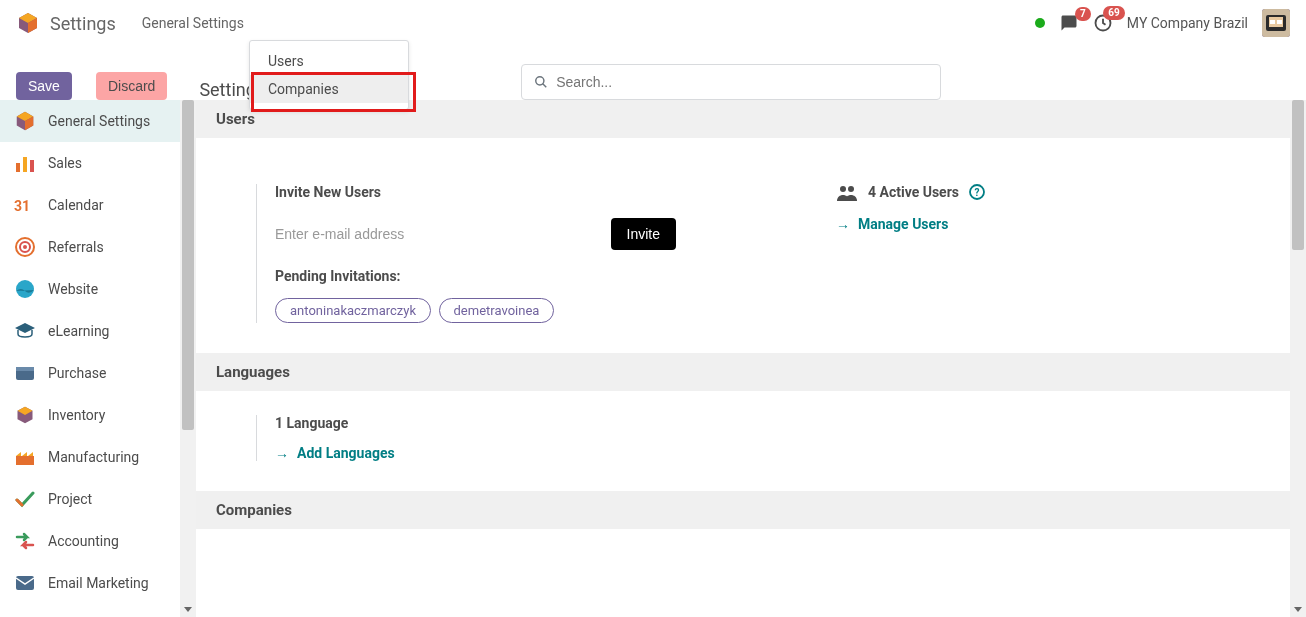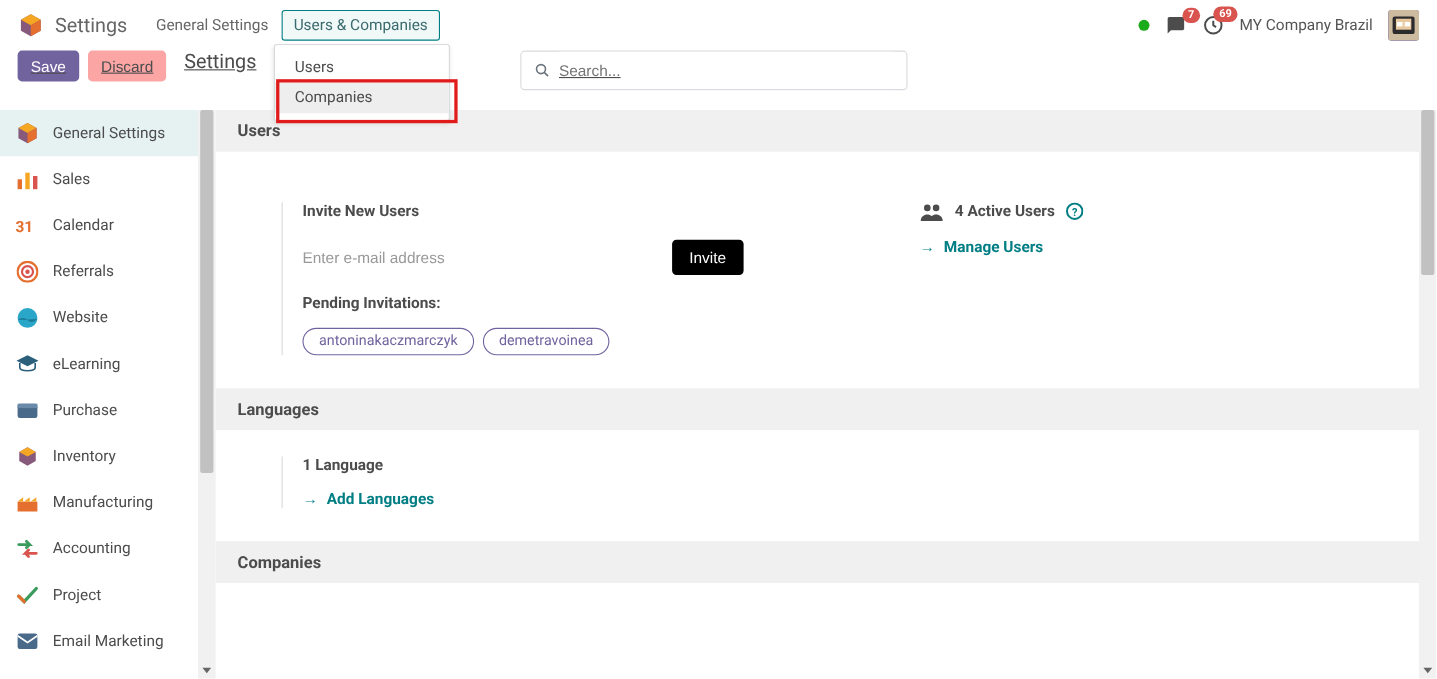--- a/index.html
+++ b/index.html
@@ -20,26 +20,26 @@
   .company-name { color: #555; font-size: 14px; cursor: pointer; }
   .avatar { width: 28px; height: 28px; border-radius: 3px; background: #6b5b9a; display: flex; align-items: center; justify-content: center; cursor: pointer; overflow: hidden; }
 
   
   .dropdown { position: absolute; top: 40px; left: 249px; width: 160px; background: #fff; border: 1px solid #d8dadd; border-radius: 3px; box-shadow: 0 2px 4px rgba(0,0,0,0.1); z-index: 100; padding: 6px 0; }
   .dropdown-item { padding: 6px 18px; color: #4c4c4c; cursor: pointer; }
   .dropdown-item.hovered { background: #eeeeee; }
   .highlight-box { position: absolute; top: 72px; left: 251px; width: 165px; height: 40px; border: 3px solid #e11b1b; z-index: 101; pointer-events: none; }
 
   
-  .control-panel { height: 54px; display: flex; align-items: flex-start; padding: 0 16px; gap: 8px; text-decoration: underline; }
+  .control-panel { height: 54px; display: flex; align-items: flex-end; padding: 0 16px; gap: 24px; }
   .btn { padding: 6px 12px; border-radius: 4px; border: none; cursor: pointer; font-size: 14px; }
   .btn-primary { background: #71639e; color: #fff; font-weight: 500; }
   .btn-secondary { background: #fca5a5; color: #4c4c4c; }
   .control-title { font-size: 18px; color: #4c4c4c; margin-left: 8px; }
-  .search-bar { margin-left: 232px; width: 352px; height: 36px; border: 1px solid #d8dadd; border-radius: 4px; display: flex; align-items: center; padding: 0 12px; gap: 8px; color: #6c757d; }
+  .search-bar { margin-left: 232px; width: 420px; height: 36px; border: 1px solid #d8dadd; border-radius: 4px; display: flex; align-items: center; padding: 0 12px; gap: 8px; color: #6c757d; }
   .search-bar input { flex: 1; border: none; outline: none; font-size: 14px; height: 100%; }
 
   
   .main { display: flex; height: calc(617px - 100px); }
   .sidebar-wrap { position: relative; width: 196px; flex-shrink: 0; }
   .sidebar { width: 180px; height: 100%; overflow-y: auto; }
   .sidebar::-webkit-scrollbar { width: 0; }
   .side-scrollbar { position: absolute; right: 0; top: 0; width: 16px; height: 100%; background: #f1f1f1; }
   .side-thumb { position: absolute; left: 2px; width: 12px; background: #c1c1c1; border-radius: 2px; }
   .sidebar-item { display: flex; align-items: center; gap: 12px; padding: 10px 14px; cursor: pointer; color: #4c4c4c; }
@@ -79,21 +79,20 @@
   <div class="logo">
     <svg viewBox="0 0 24 24" width="24" height="24">
       <polygon points="12,2 21,7 21,17 12,22 3,17 3,7" fill="#875A7B"></polygon>
       <polygon points="12,2 21,7 12,12 3,7" fill="#f5a623"></polygon>
       <polygon points="12,12 21,7 21,17 12,22" fill="#e46f2e"></polygon>
     </svg>
   </div>
   <div class="brand">Settings</div>
   <div class="nav-items">
     <div class="nav-item">General Settings</div>
-    <div class="nav-item active">Users &amp; Companies</div>
   </div>
 
   <div class="top-right">
     <div class="status-dot"></div>
     <div class="icon-wrap">
       <svg width="20" height="18" viewBox="0 0 24 24" fill="#4c4c4c">
           <path d="M20 2H4C2.9 2 2 2.9 2 4v18l4-4h14c1.1 0 2-.9 2-2V4c0-1.1-.9-2-2-2z"></path>
         </svg>
       <span class="badge">7</span>
     </div>
@@ -220,35 +219,35 @@
               <rect x="1" y="8" width="18" height="9" fill="#e46f2e"></rect>
               <polygon points="1,8 6,4 6,8" fill="#f5a623"></polygon>
               <polygon points="7,8 12,4 12,8" fill="#f5a623"></polygon>
               <polygon points="13,8 18,4 18,8" fill="#f5a623"></polygon>
             </svg>
         </div>
         <span>Manufacturing</span>
       </div>
       <div class="sidebar-item">
         <div class="sidebar-icon">
+          <svg width="20" height="18" viewBox="0 0 20 18">
+              <path d="M2 10 L7 15 L18 3" stroke="#3a9b5c" stroke-width="3" fill="none" stroke-linecap="round"></path>
+              <path d="M2 10 L7 15" stroke="#e46f2e" stroke-width="3" fill="none" stroke-linecap="round"></path>
+            </svg>
+        </div>
+        <span>Project</span>
+      </div>
+      <div class="sidebar-item">
+        <div class="sidebar-icon">
           <svg width="20" height="20" viewBox="0 0 20 20">
               <path d="M2 6 L12 6 L9 3 M12 6 L9 9" stroke="#3a9b5c" stroke-width="2.5" fill="none" stroke-linecap="round"></path>
               <path d="M18 14 L8 14 L11 11 M8 14 L11 17" stroke="#d9534f" stroke-width="2.5" fill="none" stroke-linecap="round"></path>
             </svg>
         </div>
         <span>Accounting</span>
-      </div>
-      <div class="sidebar-item">
-        <div class="sidebar-icon">
-          <svg width="20" height="18" viewBox="0 0 20 18">
-              <path d="M2 10 L7 15 L18 3" stroke="#3a9b5c" stroke-width="3" fill="none" stroke-linecap="round"></path>
-              <path d="M2 10 L7 15" stroke="#e46f2e" stroke-width="3" fill="none" stroke-linecap="round"></path>
-            </svg>
-        </div>
-        <span>Project</span>
       </div>
       <div class="sidebar-item">
         <div class="sidebar-icon">
           <svg width="20" height="16" viewBox="0 0 20 16">
               <rect x="1" y="1" width="18" height="14" rx="2" fill="#4a6a8a"></rect>
               <path d="M1 3 L10 9 L19 3" stroke="#fff" stroke-width="1.5" fill="none"></path>
             </svg>
         </div>
         <span>Email Marketing</span>
       </div>

